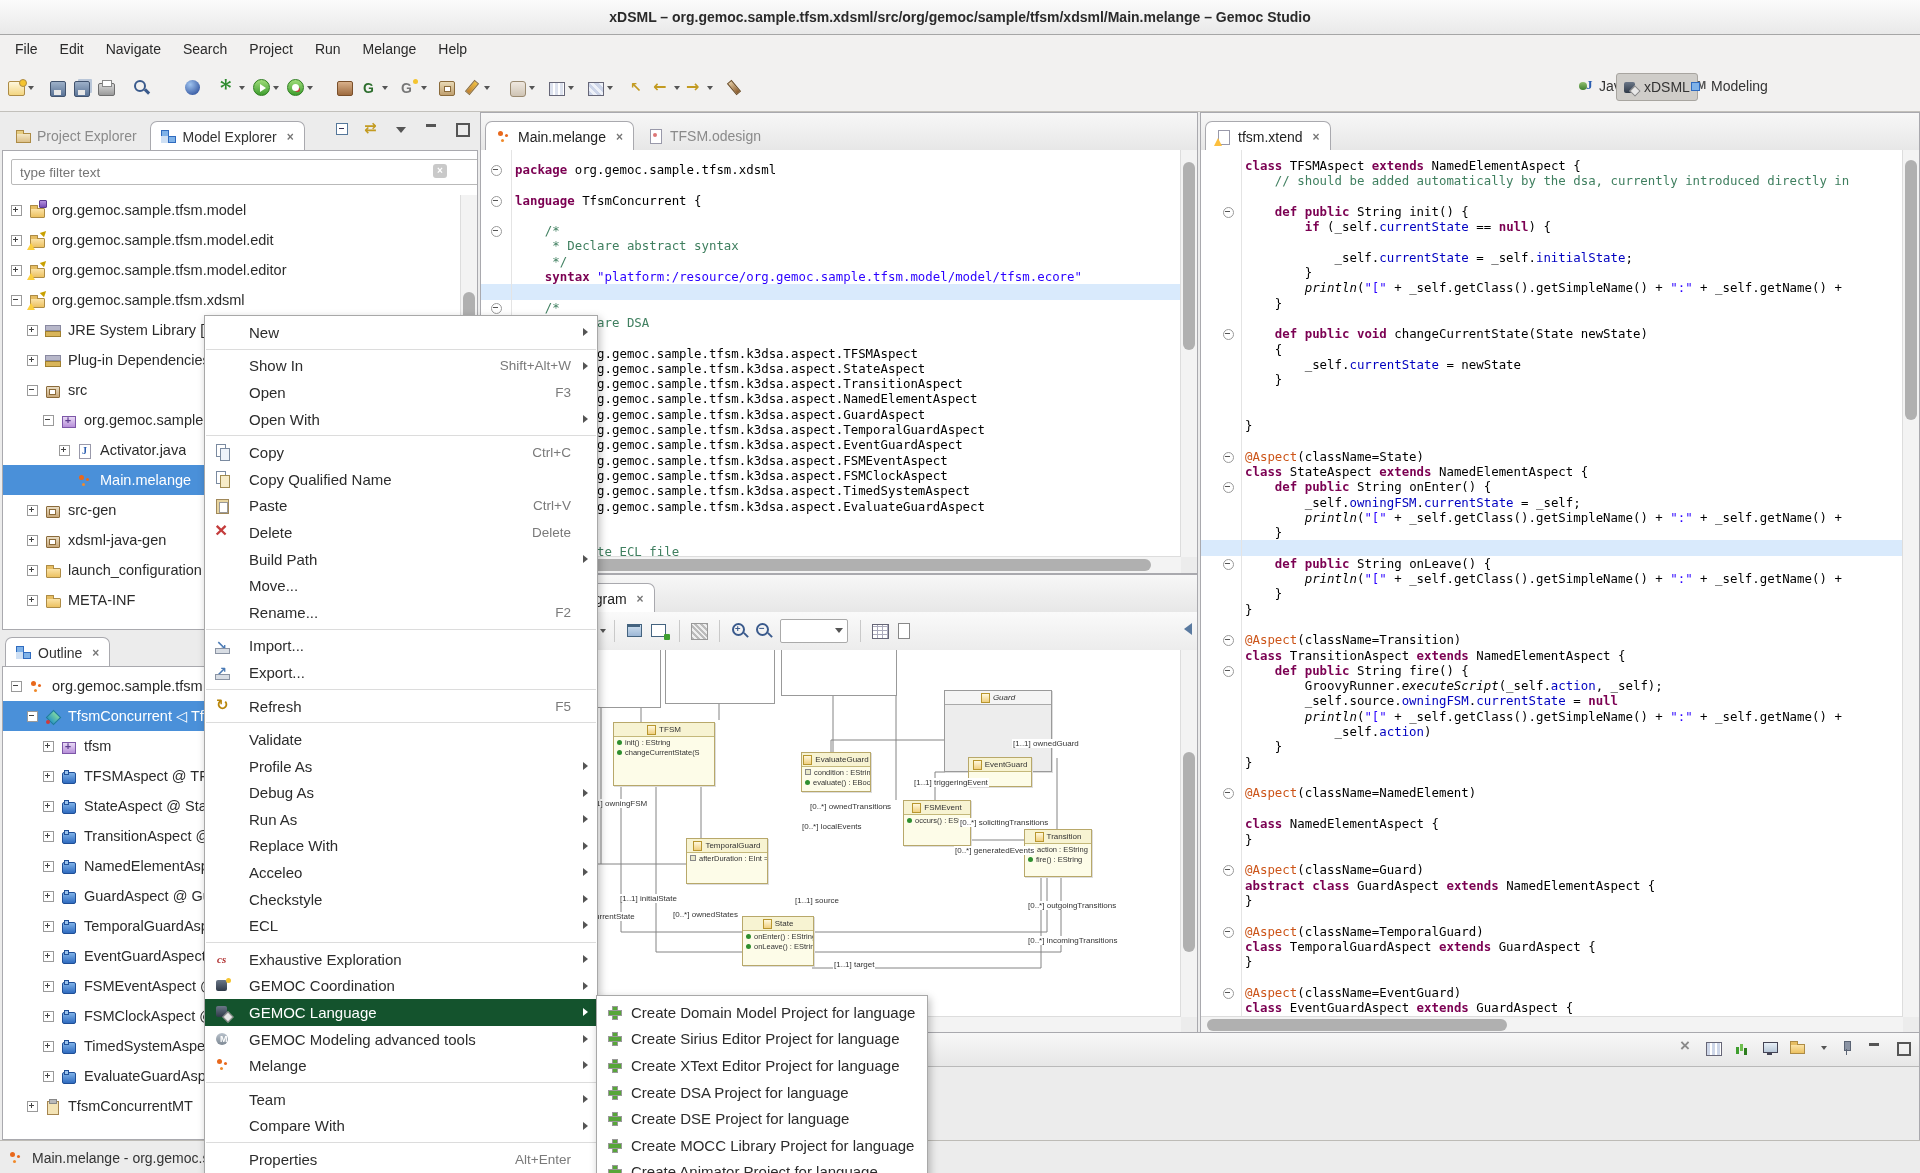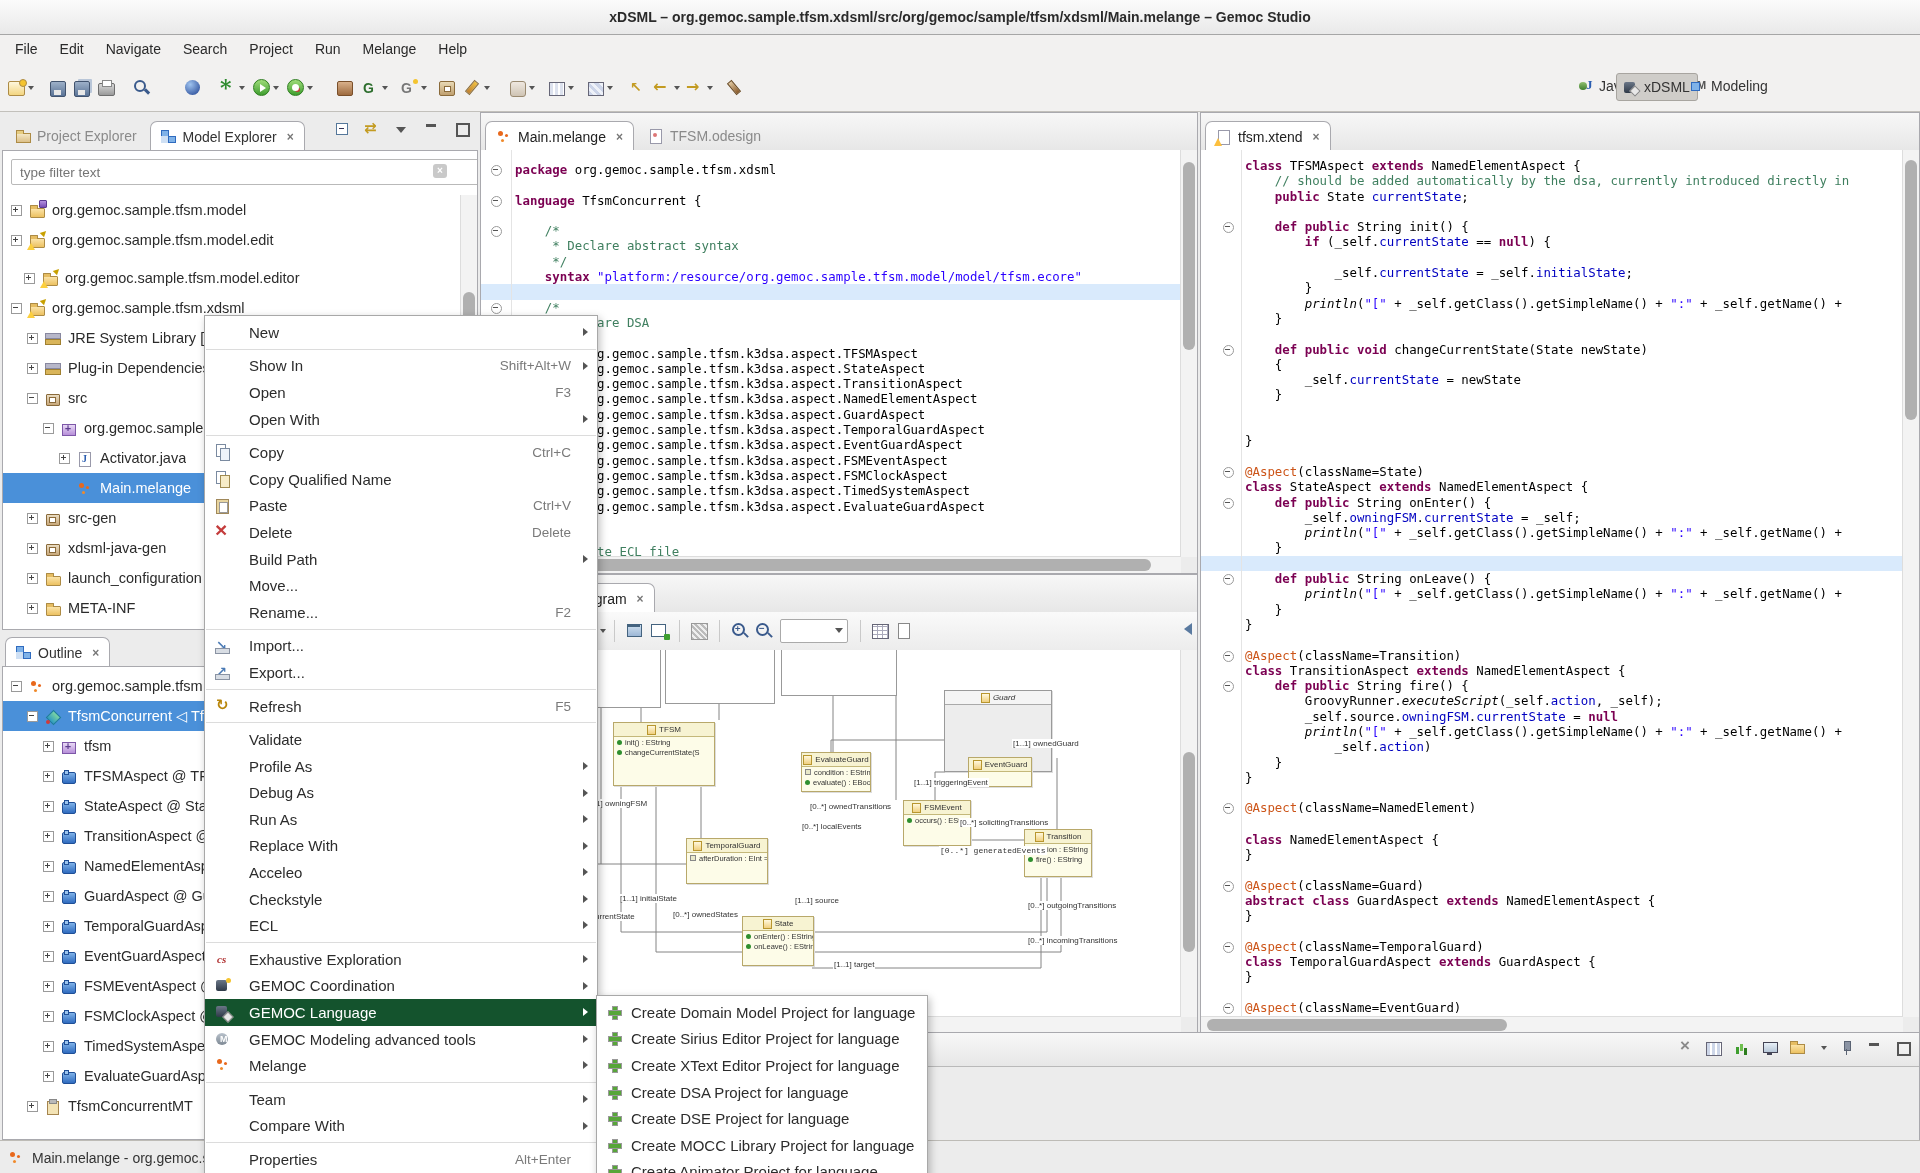--- a/index.html
+++ b/index.html
@@ -380,21 +380,21 @@
           <span class="tl">org.gemoc.sample.tfsm.model</span>
         </div>
         <div class="trow" style="padding-left: 8px;">
           <span class="exp plus"></span>
           <span class="ic ic-folder">
             <i class="bdg bdg-warn"></i>
             <i class="bdg bdg-arrow"></i>
           </span>
           <span class="tl">org.gemoc.sample.tfsm.model.edit</span>
         </div>
-        <div class="trow" style="padding-left: 21px; margin-top: 8px;">
+        <div class="trow" style="padding-left: 8px;">
           <span class="exp plus"></span>
           <span class="ic ic-folder">
             <i class="bdg bdg-warn"></i>
             <i class="bdg bdg-arrow"></i>
           </span>
           <span class="tl">org.gemoc.sample.tfsm.model.editor</span>
         </div>
         <div class="trow" style="padding-left: 8px;">
           <span class="exp minus"></span>
           <span class="ic ic-folder">
@@ -747,21 +747,21 @@
       <div class="dlabel" style="left: 531px; top: 89px;">[1..1] ownedGuard</div>
       <div class="dlabel" style="left: 432px; top: 128px;">[1..1] triggeringEvent</div>
       <div class="dlabel" style="left: 328px; top: 152px;">[0..*] ownedTransitions</div>
       <div class="dlabel" style="left: 320px; top: 172px;">[0..*] localEvents</div>
       <div class="dlabel" style="left: 138px; top: 244px;">[1..1] initialState</div>
       <div class="dlabel" style="left: 89px; top: 262px;">[0..1] currentState</div>
       <div class="dlabel" style="left: 191px; top: 260px;">[0..*] ownedStates</div>
       <div class="dlabel" style="left: 313px; top: 246px;">[1..1] source</div>
       <div class="dlabel" style="left: 546px; top: 251px;">[0..*] outgoingTransitions</div>
       <div class="dlabel" style="left: 478px; top: 168px; text-align: right;">[0..*] solicitingTransitions</div>
-      <div class="dlabel" style="left: 458px; top: 196px; font-family: Liberation Mono, monospace;">[0..*] generatedEvents</div>
+      <div class="dlabel" style="left: 473px; top: 196px;">[0..*] generatedEvents</div>
       <div class="dlabel" style="left: 546px; top: 286px;">[0..*] incomingTransitions</div>
       <div class="dlabel" style="left: 352px; top: 310px;">[1..1] target</div>
     </div>
   <div class="vsb" style="top:75px">
       <div class="th" style="top:102px;height:200px"></div>
     </div>
   <div class="hsb">
       <div class="th" style="left:8px;width:160px"></div>
     </div>
   <div class="corner"></div>
@@ -772,21 +772,20 @@
       <span class="etab active">
         <span class="ic ic-warnfile"></span>
         <span>tfsm.xtend</span>
         <span class="tabx">×</span>
       </span>
     </div>
   <div class="annot-blue"></div>
   <div class="ecode" id="xtend-code" style="padding-top:8px">
       <div class="cl" style="padding-left: 44px;"><span class="tk-k">class</span><span class="tk-d"> TFSMAspect </span><span class="tk-k">extends</span><span class="tk-d"> NamedElementAspect {</span></div>
       <div class="cl" style="padding-left: 44px;"><span class="tk-c">    // should be added automatically by the dsa, currently introduced directly in</span></div>
-      <div class="cl" style="padding-left: 44px;"><span class="tk-d">    </span><span class="tk-k">public</span><span class="tk-d"> State </span><span class="tk-f">currentState</span><span class="tk-d">;</span></div>
       <div class="cl" style="padding-left: 44px;"></div>
       <div class="cl" style="padding-left: 44px;"><span class="fold" style="left: 22px;"></span><span class="tk-d">    </span><span class="tk-k">def</span><span class="tk-d"> </span><span class="tk-k">public</span><span class="tk-d"> String init() {</span></div>
       <div class="cl" style="padding-left: 44px;"><span class="tk-d">        </span><span class="tk-k">if</span><span class="tk-d"> (_self.</span><span class="tk-f">currentState</span><span class="tk-d"> == </span><span class="tk-k">null</span><span class="tk-d">) {</span></div>
       <div class="cl" style="padding-left: 44px;"></div>
       <div class="cl" style="padding-left: 44px;"><span class="tk-d">            _self.</span><span class="tk-f">currentState</span><span class="tk-d"> = _self.</span><span class="tk-f">initialState</span><span class="tk-d">;</span></div>
       <div class="cl" style="padding-left: 44px;"><span class="tk-d">        }</span></div>
       <div class="cl" style="padding-left: 44px;"><span class="tk-d">        </span><span class="tk-i">println</span><span class="tk-d">(</span><span class="tk-s">"["</span><span class="tk-d"> + _self.getClass().getSimpleName() + </span><span class="tk-s">":"</span><span class="tk-d"> + _self.getName() + </span></div>
       <div class="cl" style="padding-left: 44px;"><span class="tk-d">    }</span></div>
       <div class="cl" style="padding-left: 44px;"></div>
       <div class="cl" style="padding-left: 44px;"><span class="fold" style="left: 22px;"></span><span class="tk-d">    </span><span class="tk-k">def</span><span class="tk-d"> </span><span class="tk-k">public</span><span class="tk-d"> </span><span class="tk-k">void</span><span class="tk-d"> changeCurrentState(State newState)</span></div>

